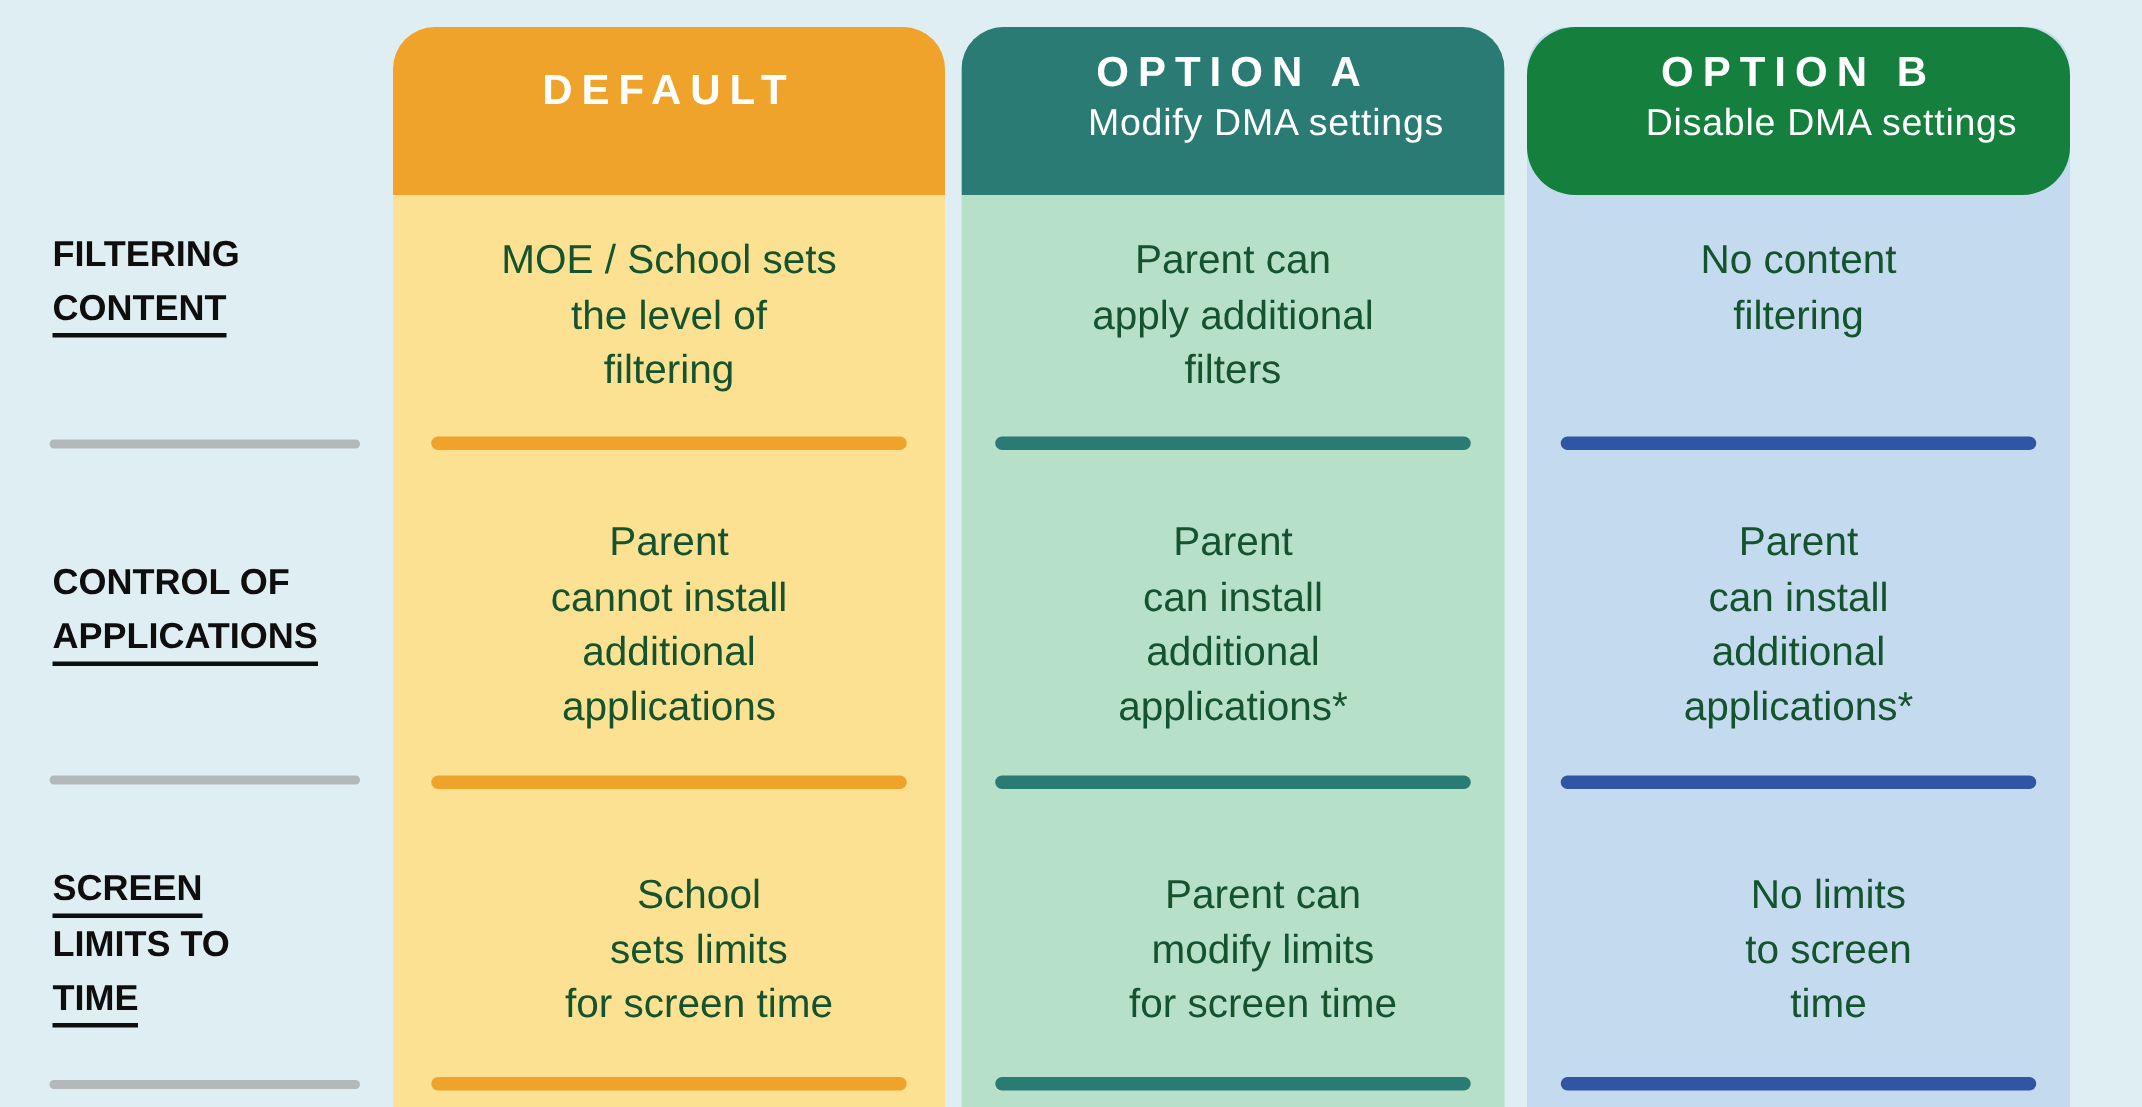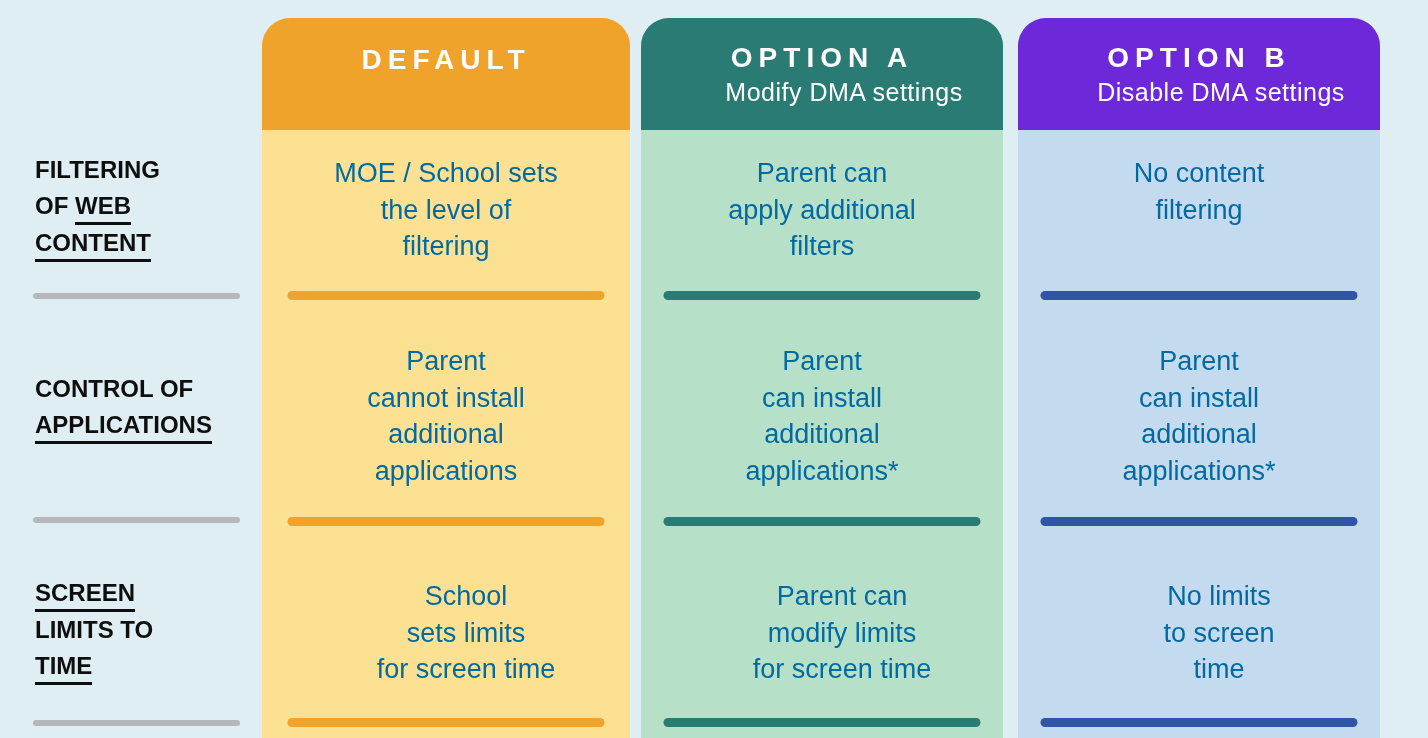--- a/index.html
+++ b/index.html
@@ -10,30 +10,30 @@
   }
   
   .col{position:absolute;top:18px;height:720px;border-radius:28px 28px 0 0;overflow:hidden;}
   .col-default{left:262px;width:368px;background:#FBE191;}
   .col-a{left:641px;width:362px;background:#B7E0C9;}
   .col-b{left:1018px;width:362px;background:#C4DAEE;}
 
   .colheader{position:absolute;top:0;left:0;right:0;height:112px;color:#ffffff;text-align:center;}
   .col-default .colheader{background:#F0A32B;}
   .col-a .colheader{background:#2A7B74;}
-  .col-b .colheader{background:#6d28d9;}
+  .col-b .colheader{background:#15803d;border-radius:32px;}
 
   .coltitle{font-weight:bold;font-size:28px;line-height:34px;letter-spacing:6px;}
   .col-default .coltitle{padding-top:25px;}
-  .col-a .coltitle,.col-b .coltitle{padding-top:23px;}
+  .col-a .coltitle,.col-b .coltitle{padding-top:13px;}
   .colsubtitle{font-size:25px;line-height:34px;letter-spacing:0.5px;font-weight:normal;padding-left:44px;}
 
   .cell{
     position:absolute;left:0;right:0;text-align:center;
-    font-size:27px;line-height:36.5px;color:#0369a1;white-space:pre-line;
+    font-size:27px;line-height:36.5px;color:#14532d;white-space:pre-line;
   }
   .cell1{top:137px;}
   .cell2{top:325px;text-align:center;}
   .cell3{top:560px;margin-left:40px;}
 
   .cdiv{position:absolute;left:50%;transform:translateX(-50%);width:317px;height:9px;border-radius:5px;}
   .cdiv1{top:273px;}
   .cdiv2{top:499px;}
   .cdiv3{top:700px;}
   .col-default .cdiv{background:#F0A32B;}
@@ -55,21 +55,20 @@
   .g2{top:517px;}
   .g3{top:720px;}
 </style>
 </head>
 <body>
 
 <div class="canvas">
 
   <div class="rowlabel label1">
     <div><span>FILTERING</span></div>
-    <div><span>OF </span><span class="u">WEB</span></div>
     <div><span class="u">CONTENT</span></div>
   </div>
   <div class="gdiv g1"></div>
 
   <div class="rowlabel label2">
     <div><span>CONTROL OF</span></div>
     <div><span class="u">APPLICATIONS</span></div>
   </div>
   <div class="gdiv g2"></div>
 

